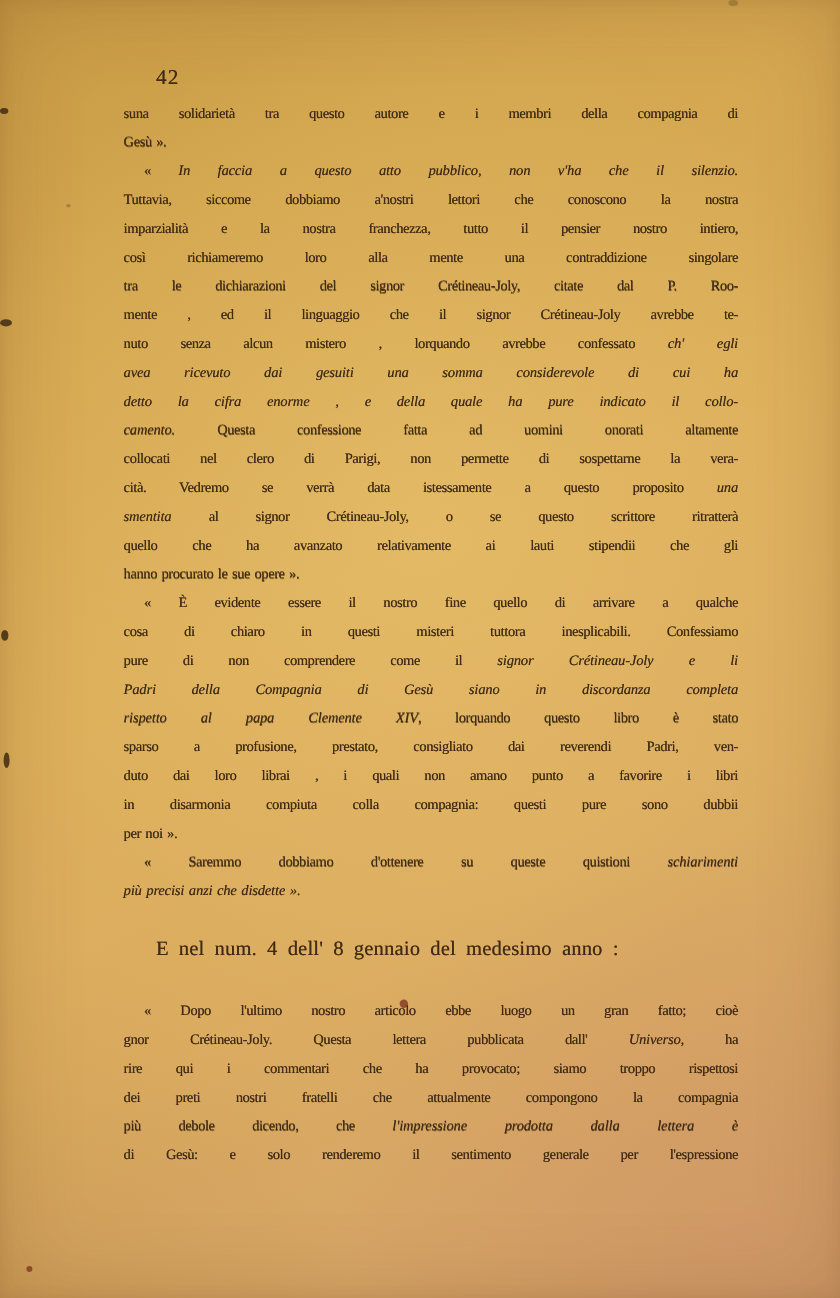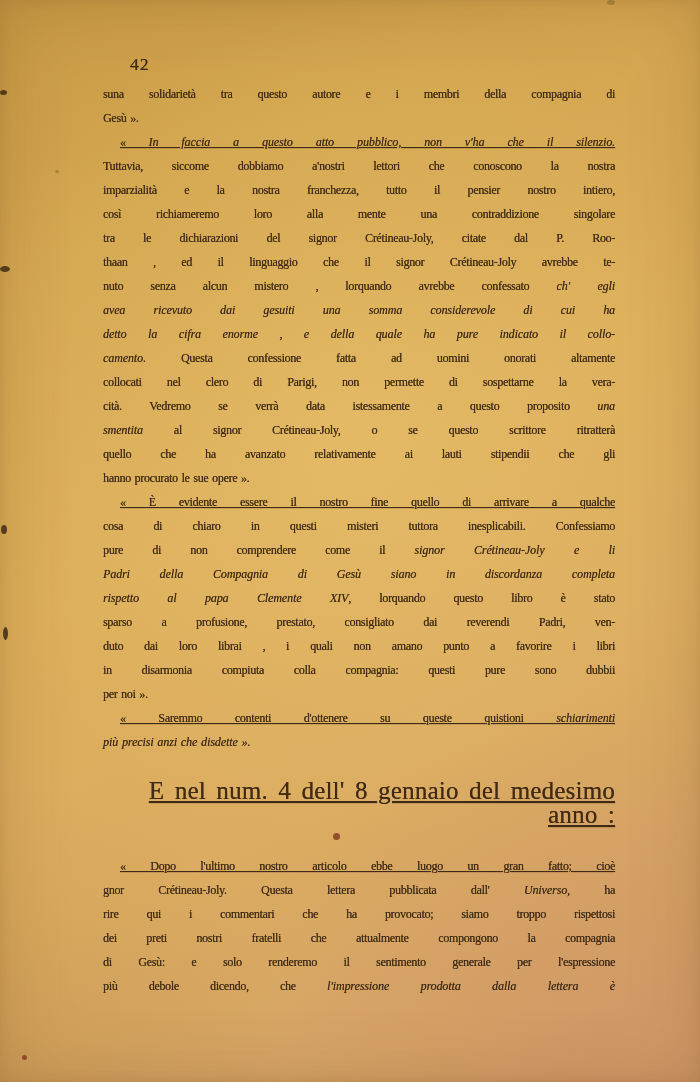--- a/index.html
+++ b/index.html
@@ -27,77 +27,76 @@
     text-shadow:0.2px 0.2px 0.5px rgba(58,38,16,0.75);
   }
   .line{
     font-size:12px;
     line-height:24px;
     letter-spacing:-0.3px;
     word-spacing:1px;
   }
   .just{text-align:justify;text-align-last:justify;}
   .endline{text-align:left;}
-  .ind{padding-left:17px;text-decoration:underline;}
+  .ind{padding-left:17px;}
   .it{font-style:italic;letter-spacing:-0.1px;}
   .heading{
-    font-size:25px;
+    font-size:17px;
     line-height:24px;
     margin:25px 0 27px 27px;
     word-spacing:4px;
     letter-spacing:0.2px;
-    text-align:right;
-    text-decoration:underline;
+    text-align:left;
   }
   .speck{position:absolute;border-radius:50%;}
   .speck.dark{background:rgba(62,42,20,0.85);}
   .speck.red{background:rgba(130,55,30,0.8);}
   .speck.faint{background:rgba(120,90,40,0.45);}
 </style>
 </head>
 <body>
 
 <div id="book-page" style="--ink: #3f2b15;">
   <div id="page-number">42</div>
   <div id="text-column">
       <div class="line just"><span>suna solidarietà tra questo autore e i membri della compagnia di</span></div>
       <div class="line endline"><span>Gesù ».</span></div>
       <div class="line just ind"><span>« </span><span class="it">In faccia a questo atto pubblico, non v'ha che il silenzio.</span></div>
       <div class="line just"><span>Tuttavia, siccome dobbiamo a'nostri lettori che conoscono la nostra</span></div>
       <div class="line just"><span>imparzialità e la nostra franchezza, tutto il pensier nostro intiero,</span></div>
       <div class="line just"><span>così richiameremo loro alla mente una contraddizione singolare</span></div>
       <div class="line just"><span>tra le dichiarazioni del signor Crétineau-Joly, citate dal P. Roo-</span></div>
-      <div class="line just"><span>thaan , ed il linguaggio che il signor Crétineau-Joly avrebbe te-</span></div>
+      <div class="line just"><span>mente , ed il linguaggio che il signor Crétineau-Joly avrebbe te-</span></div>
       <div class="line just"><span>nuto senza alcun mistero , lorquando avrebbe confessato </span><span class="it">ch' egli</span></div>
       <div class="line just"><span class="it">avea ricevuto dai gesuiti una somma considerevole di cui ha</span></div>
       <div class="line just"><span class="it">detto la cifra enorme , e della quale ha pure indicato il collo-</span></div>
       <div class="line just"><span class="it">camento.</span><span> Questa confessione fatta ad uomini onorati altamente</span></div>
       <div class="line just"><span>collocati nel clero di Parigi, non permette di sospettarne la vera-</span></div>
       <div class="line just"><span>cità. Vedremo se verrà data istessamente a questo proposito </span><span class="it">una</span></div>
       <div class="line just"><span class="it">smentita</span><span> al signor Crétineau-Joly, o se questo scrittore ritratterà</span></div>
       <div class="line just"><span>quello che ha avanzato relativamente ai lauti stipendii che gli</span></div>
       <div class="line endline"><span>hanno procurato le sue opere ».</span></div>
       <div class="line just ind"><span>« È evidente essere il nostro fine quello di arrivare a qualche</span></div>
       <div class="line just"><span>cosa di chiaro in questi misteri tuttora inesplicabili. Confessiamo</span></div>
       <div class="line just"><span>pure di non comprendere come il </span><span class="it">signor Crétineau-Joly e li</span></div>
       <div class="line just"><span class="it">Padri della Compagnia di Gesù siano in discordanza completa</span></div>
       <div class="line just"><span class="it">rispetto al papa Clemente XIV</span><span>, lorquando questo libro è stato</span></div>
       <div class="line just"><span>sparso a profusione, prestato, consigliato dai reverendi Padri, ven-</span></div>
       <div class="line just"><span>duto dai loro librai , i quali non amano punto a favorire i libri</span></div>
       <div class="line just"><span>in disarmonia compiuta colla compagnia: questi pure sono dubbii</span></div>
       <div class="line endline"><span>per noi ».</span></div>
-      <div class="line just ind"><span>« Saremmo contenti d'ottenere su queste quistioni </span><span class="it">schiarimenti</span></div>
+      <div class="line just ind"><span>« Saremmo dobbiamo d'ottenere su queste quistioni </span><span class="it">schiarimenti</span></div>
       <div class="line endline"><span class="it">più precisi anzi che disdette ».</span></div>
       <div class="line heading"><span>E nel num. 4 dell' 8 gennaio del medesimo anno :</span></div>
       <div class="line just ind"><span>« Dopo l'ultimo nostro articolo ebbe luogo un gran fatto; cioè</span></div>
       <div class="line just"><span>gnor Crétineau-Joly. Questa lettera pubblicata dall' </span><span class="it">Universo</span><span>, ha</span></div>
       <div class="line just"><span>rire qui i commentari che ha provocato; siamo troppo rispettosi</span></div>
       <div class="line just"><span>dei preti nostri fratelli che attualmente compongono la compagnia</span></div>
+      <div class="line just"><span>più debole dicendo, che </span><span class="it">l'impressione prodotta dalla lettera è</span></div>
       <div class="line just"><span>di Gesù: e solo renderemo il sentimento generale per l'espressione</span></div>
-      <div class="line just"><span>più debole dicendo, che </span><span class="it">l'impressione prodotta dalla lettera è</span></div>
     </div>
 <div class="speck dark" style="left: 0px; top: 90px; width: 7px; height: 5px;"></div>
     <div class="speck dark" style="left: 0px; top: 266px; width: 10px; height: 6px;"></div>
     <div class="speck dark" style="left: 1px; top: 525px; width: 6px; height: 9px;"></div>
     <div class="speck dark" style="left: 3px; top: 627px; width: 5px; height: 13px;"></div>
     <div class="speck red" style="left: 333px; top: 833px; width: 7px; height: 7px;"></div>
     <div class="speck red" style="left: 22px; top: 1055px; width: 5px; height: 5px;"></div>
     <div class="speck faint" style="left: 607px; top: 0px; width: 8px; height: 5px;"></div>
     <div class="speck faint" style="left: 55px; top: 170px; width: 4px; height: 3px;"></div>
   </div>

